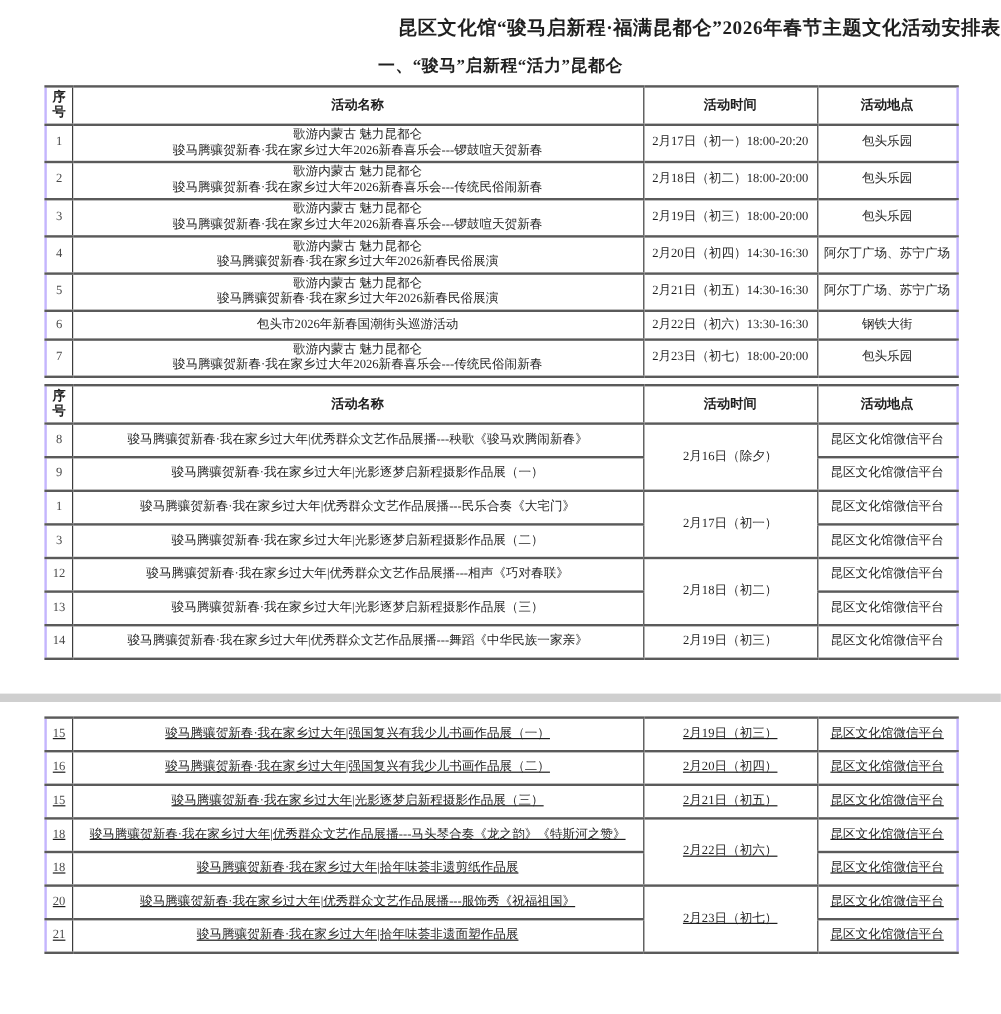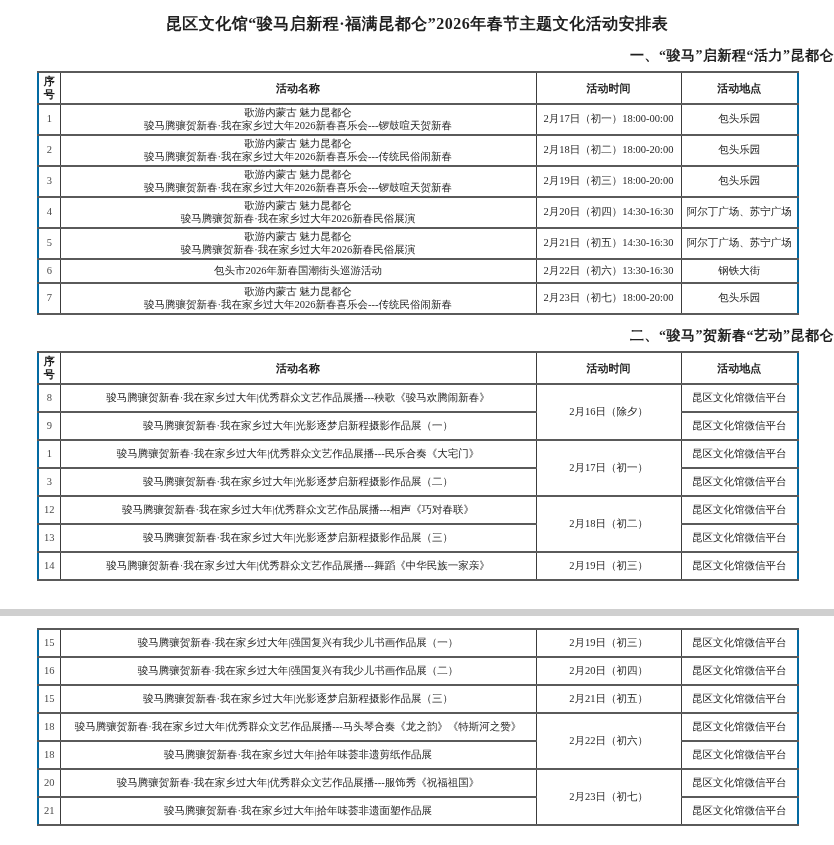--- a/index.html
+++ b/index.html
@@ -6,37 +6,37 @@
   html, body { background: #ffffff; }
   body {
     width: 834px; height: 845px; overflow: hidden;
     font-family: "Liberation Serif", "DejaVu Serif", serif;
     color: #1f1f1f;
   }
   .page { width: 834px; height: 845px; background: #ffffff; position: relative; }
 
   .doc-title {
     padding-top: 13px;
-    text-align: center;
+    text-align: right;
     font-size: 16px; font-weight: bold; line-height: 22px;
     letter-spacing: 0.5px;
   }
   .section-heading {
     margin-top: 11px;
-    text-align: right;
+    text-align: center;
     font-size: 14px; font-weight: bold; line-height: 20px;
     letter-spacing: 0.5px;
   }
 
   table.sched {
     table-layout: fixed;
     width: 760px;
     margin: 5px 0 0 37px;
     border-collapse: collapse;
-    border: 2px solid #0369a1;
+    border: 2px solid #c4b5fd;
   }
   table.sched col.c-no    { width: 22px; }
   table.sched col.c-name  { width: 476px; }
   table.sched col.c-time  { width: 145px; }
   table.sched col.c-place { width: 117px; }
 
   table.sched th, table.sched td {
     border-left: 1px solid #3c3c3c;
     border-right: 1px solid #3c3c3c;
     border-top: 2px solid #5a5a5a;
@@ -56,21 +56,21 @@
   td.c-no { color: #4a4a4a; font-size: 10px; }
   td.c-time { white-space: nowrap; font-size: 10px; }
   td.c-place { font-size: 10px; }
   .name-line { display: block; }
 
   .page-break-band {
     width: 834px; height: 7px;
     background: #cfcfcf;
     margin-top: 28px;
   }
-  table.t3 { margin-top: 12px; }
+  table.t3 { margin-top: 12px; text-decoration: underline; }
 </style>
 </head>
 <body>
 
 <div class="page">
 
   <div class="doc-title">昆区文化馆“骏马启新程·福满昆都仑”2026年春节主题文化活动安排表</div>
 
   <div class="section-heading">一、“骏马”启新程“活力”昆都仑</div>
 
@@ -89,21 +89,21 @@
           <th>活动地点</th>
         </tr>
       </thead>
       <tbody>
         <tr>
           <td class="c-no">1</td>
           <td class="c-name">
             <span class="name-line">歌游内蒙古 魅力昆都仑</span>
             <span class="name-line">骏马腾骧贺新春·我在家乡过大年2026新春喜乐会---锣鼓喧天贺新春</span>
           </td>
-          <td class="c-time">2月17日（初一）18:00-00:00</td>
+          <td class="c-time">2月17日（初一）18:00-20:20</td>
           <td class="c-place">包头乐园</td>
         </tr>
         <tr>
           <td class="c-no">2</td>
           <td class="c-name">
             <span class="name-line">歌游内蒙古 魅力昆都仑</span>
             <span class="name-line">骏马腾骧贺新春·我在家乡过大年2026新春喜乐会---传统民俗闹新春</span>
           </td>
           <td class="c-time">2月18日（初二）18:00-20:00</td>
           <td class="c-place">包头乐园</td>
@@ -148,21 +148,20 @@
           <td class="c-name">
             <span class="name-line">歌游内蒙古 魅力昆都仑</span>
             <span class="name-line">骏马腾骧贺新春·我在家乡过大年2026新春喜乐会---传统民俗闹新春</span>
           </td>
           <td class="c-time">2月23日（初七）18:00-20:00</td>
           <td class="c-place">包头乐园</td>
         </tr>
       </tbody>
     </table>
 
-  <div class="section-heading">二、“骏马”贺新春“艺动”昆都仑</div>
 
   <table class="sched t2">
     <colgroup>
       <col class="c-no">
         <col class="c-name">
         <col class="c-time">
         <col class="c-place">
     </colgroup>
   <thead>
         <tr>

